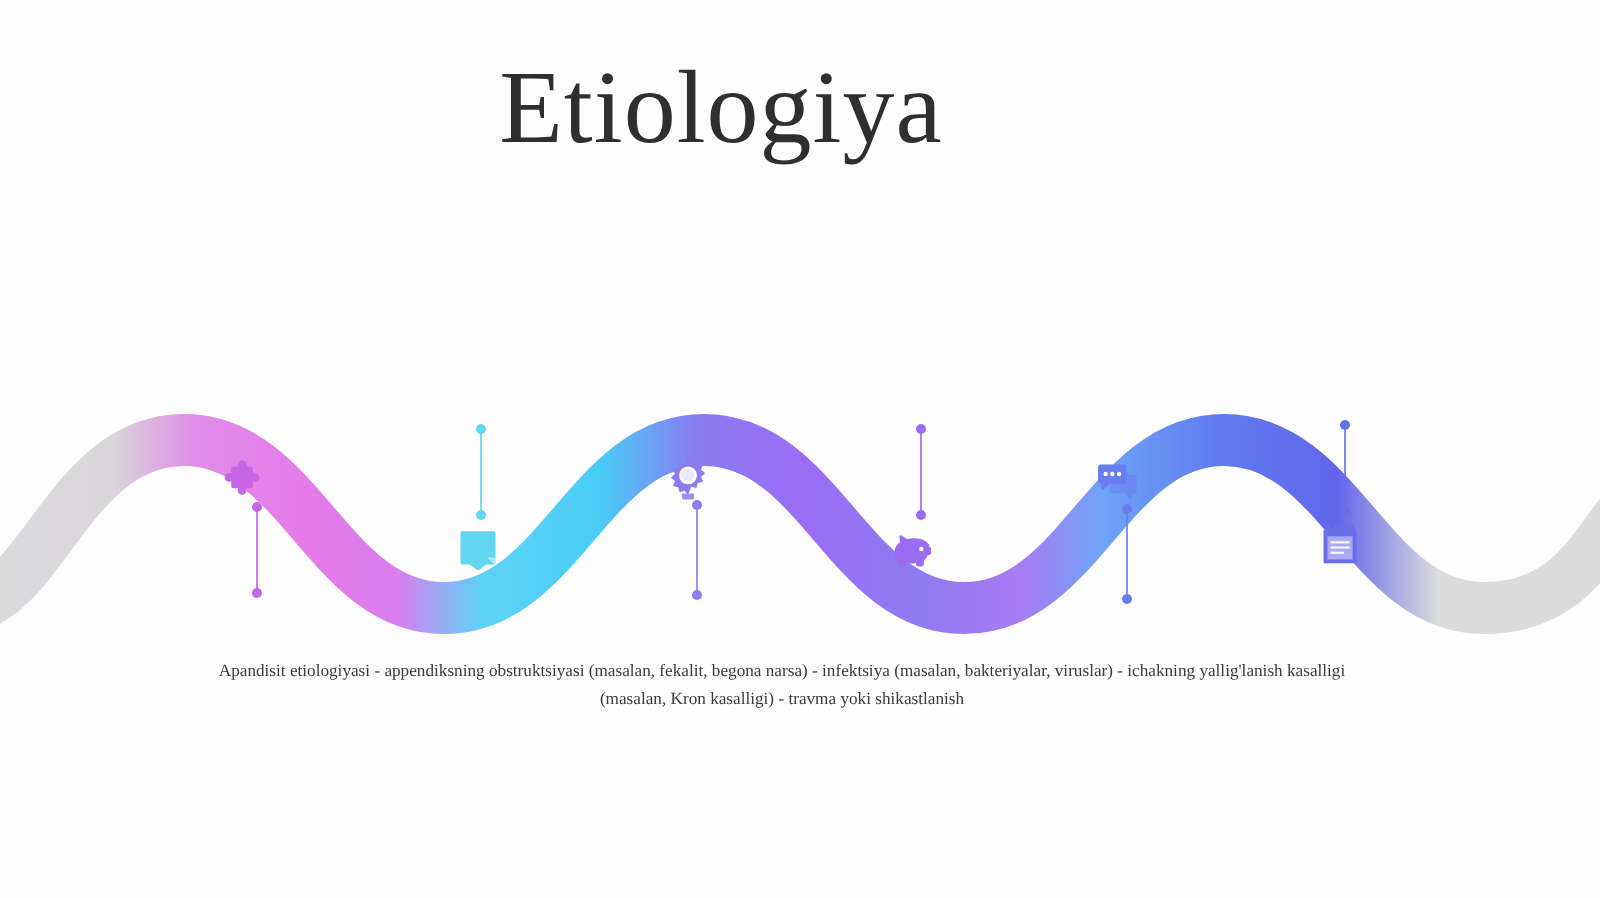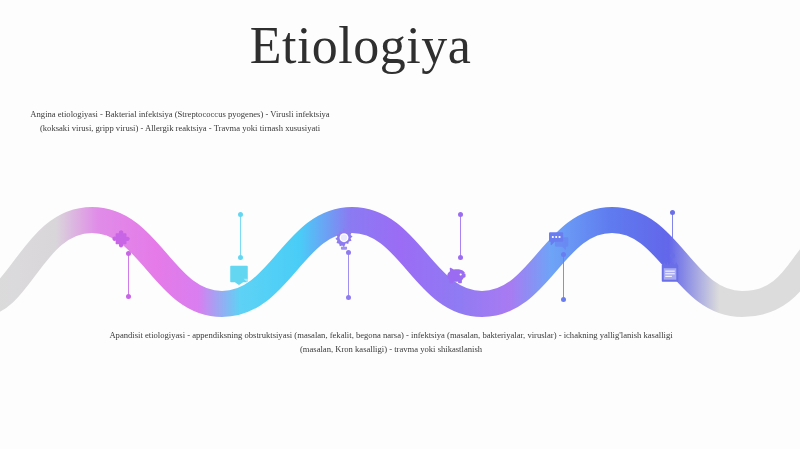--- a/index.html
+++ b/index.html
@@ -19,21 +19,21 @@
     left: 0; top: 0;
     width: 800px;
     height: 449px;
     background: #fdfdfd;
     overflow: hidden;
   }
   
   #title {
     position: absolute;
     left: 0;
-    top: 16px;
+    top: 25px;
     width: 721px;
     text-align: center;
     font-family: "Liberation Serif", serif;
     font-size: 52px;
     font-weight: 400;
     color: #2f2f2f;
     letter-spacing: 0.5px;
     line-height: 1.15;
   }
   
@@ -115,21 +115,20 @@
     height: 26px;
   }
 </style>
 </head>
 <body>
 
 <div id="slide" style="background: rgb(253, 253, 253);">
 
   <div id="title" style="color: rgb(47, 47, 47);">Etiologiya</div>
 
-  <div class="body-text" id="text-angina">Angina etiologiyasi - Bakterial infektsiya (Streptococcus pyogenes) - Virusli infektsiya (koksaki virusi, gripp virusi) - Allergik reaktsiya - Travma yoki tirnash xususiyati</div>
 
 
   <div class="body-text" id="text-apandisit">Apandisit etiologiyasi - appendiksning obstruktsiyasi (masalan, fekalit, begona narsa) - infektsiya (masalan, bakteriyalar, viruslar) - ichakning yallig'lanish kasalligi (masalan, Kron kasalligi) - travma yoki shikastlanish</div>
 
   <div id="wave-wrap">
     <svg id="wave-svg" viewBox="0 0 800 140" preserveAspectRatio="none">
       <defs>
         <linearGradient id="waveGrad" x1="0" y1="0" x2="1" y2="0">
             <stop offset="0%" stop-color="#dcdcdc"></stop>
             <stop offset="9%" stop-color="#d9d6da"></stop>

